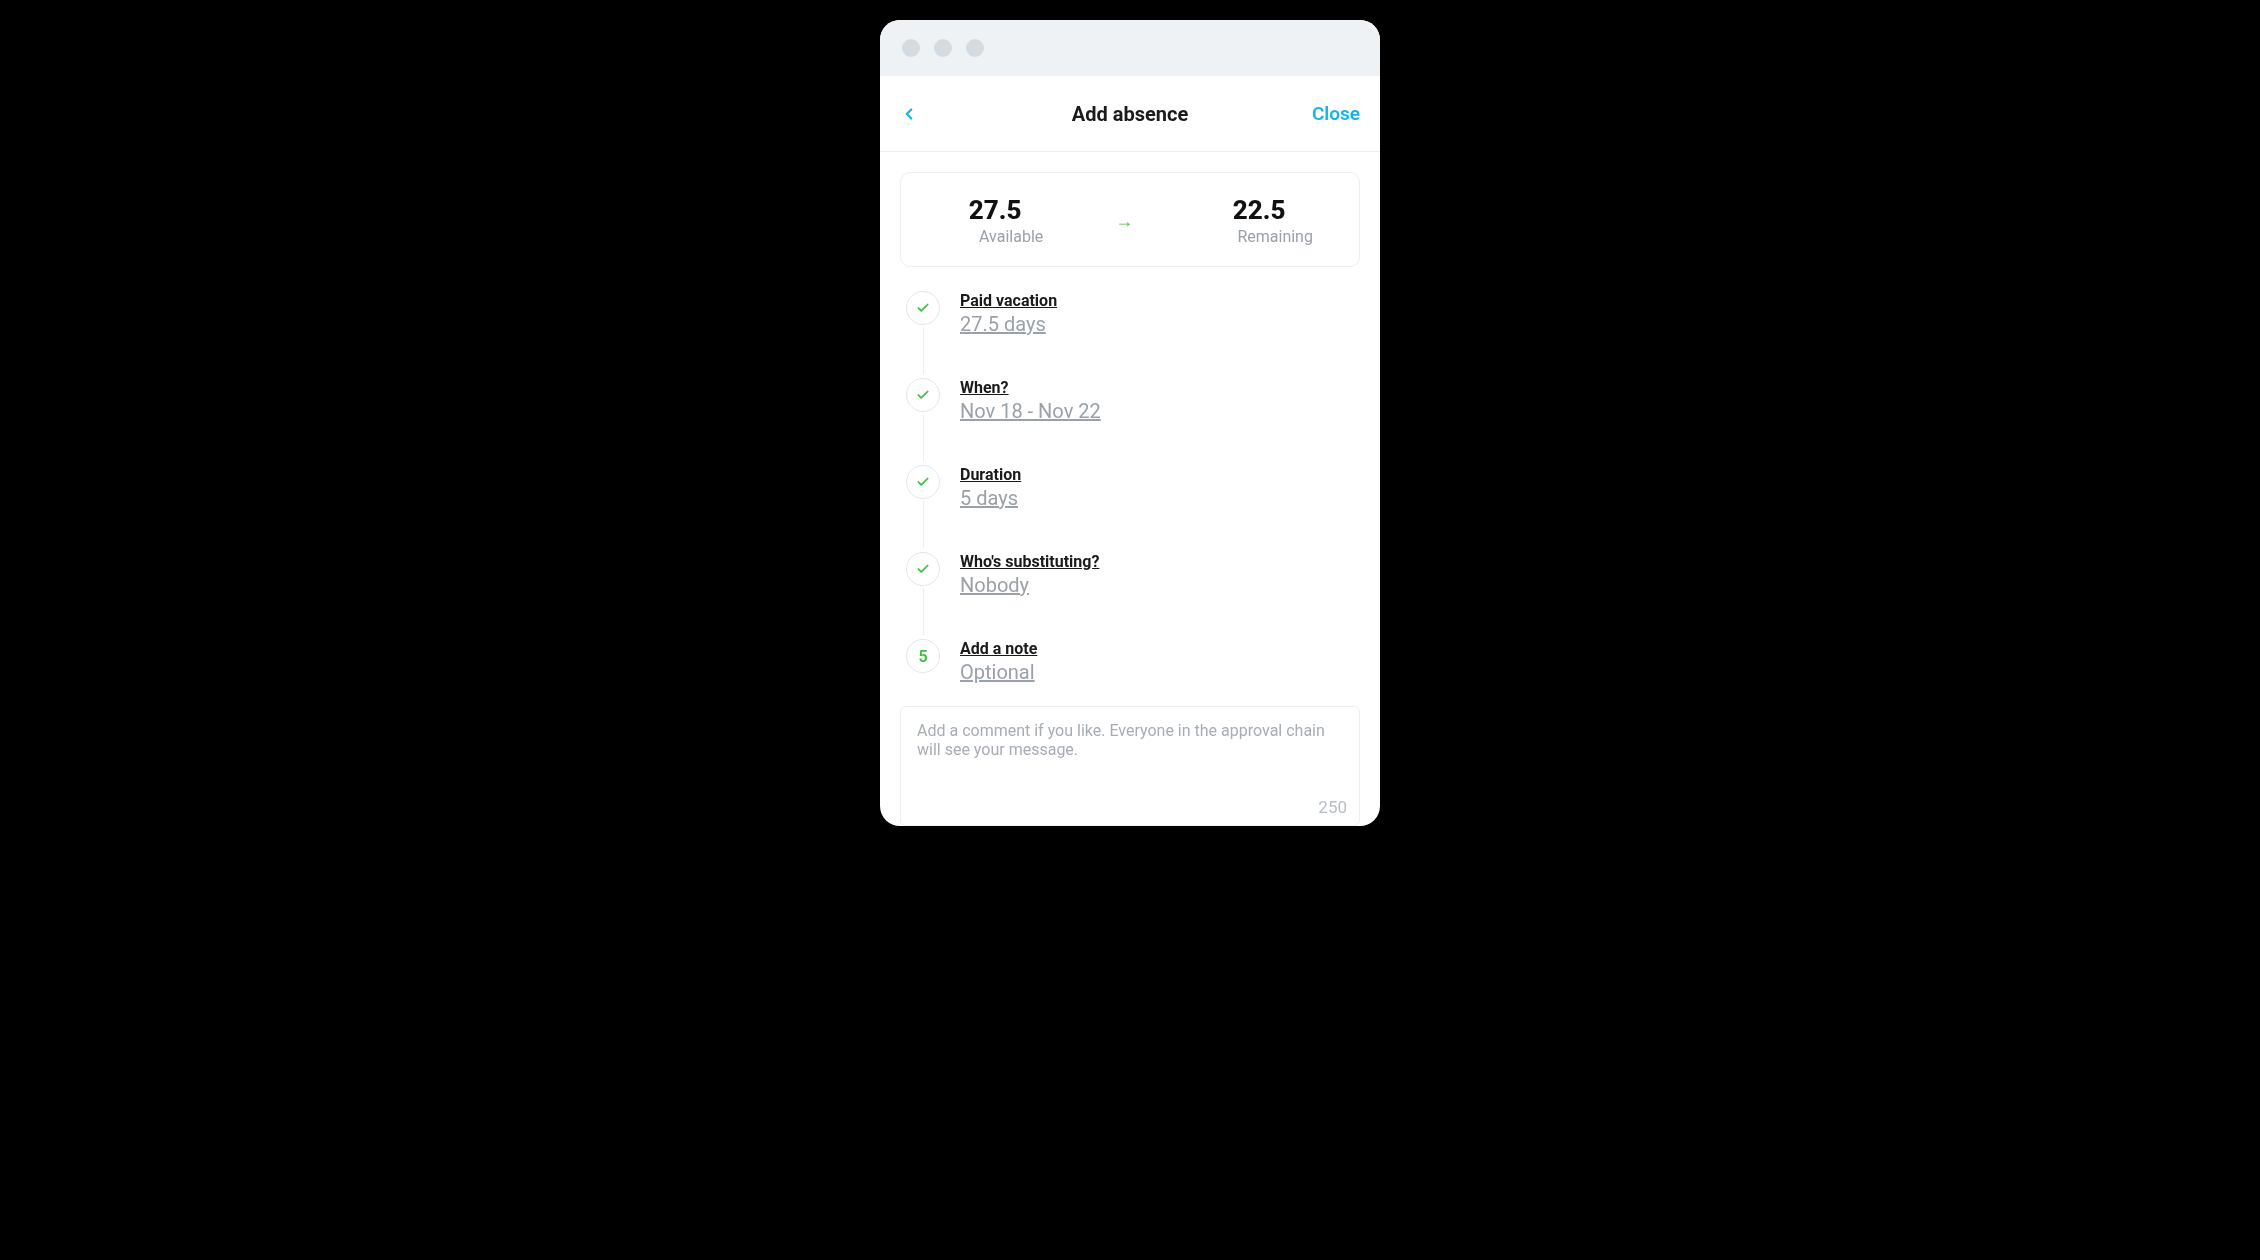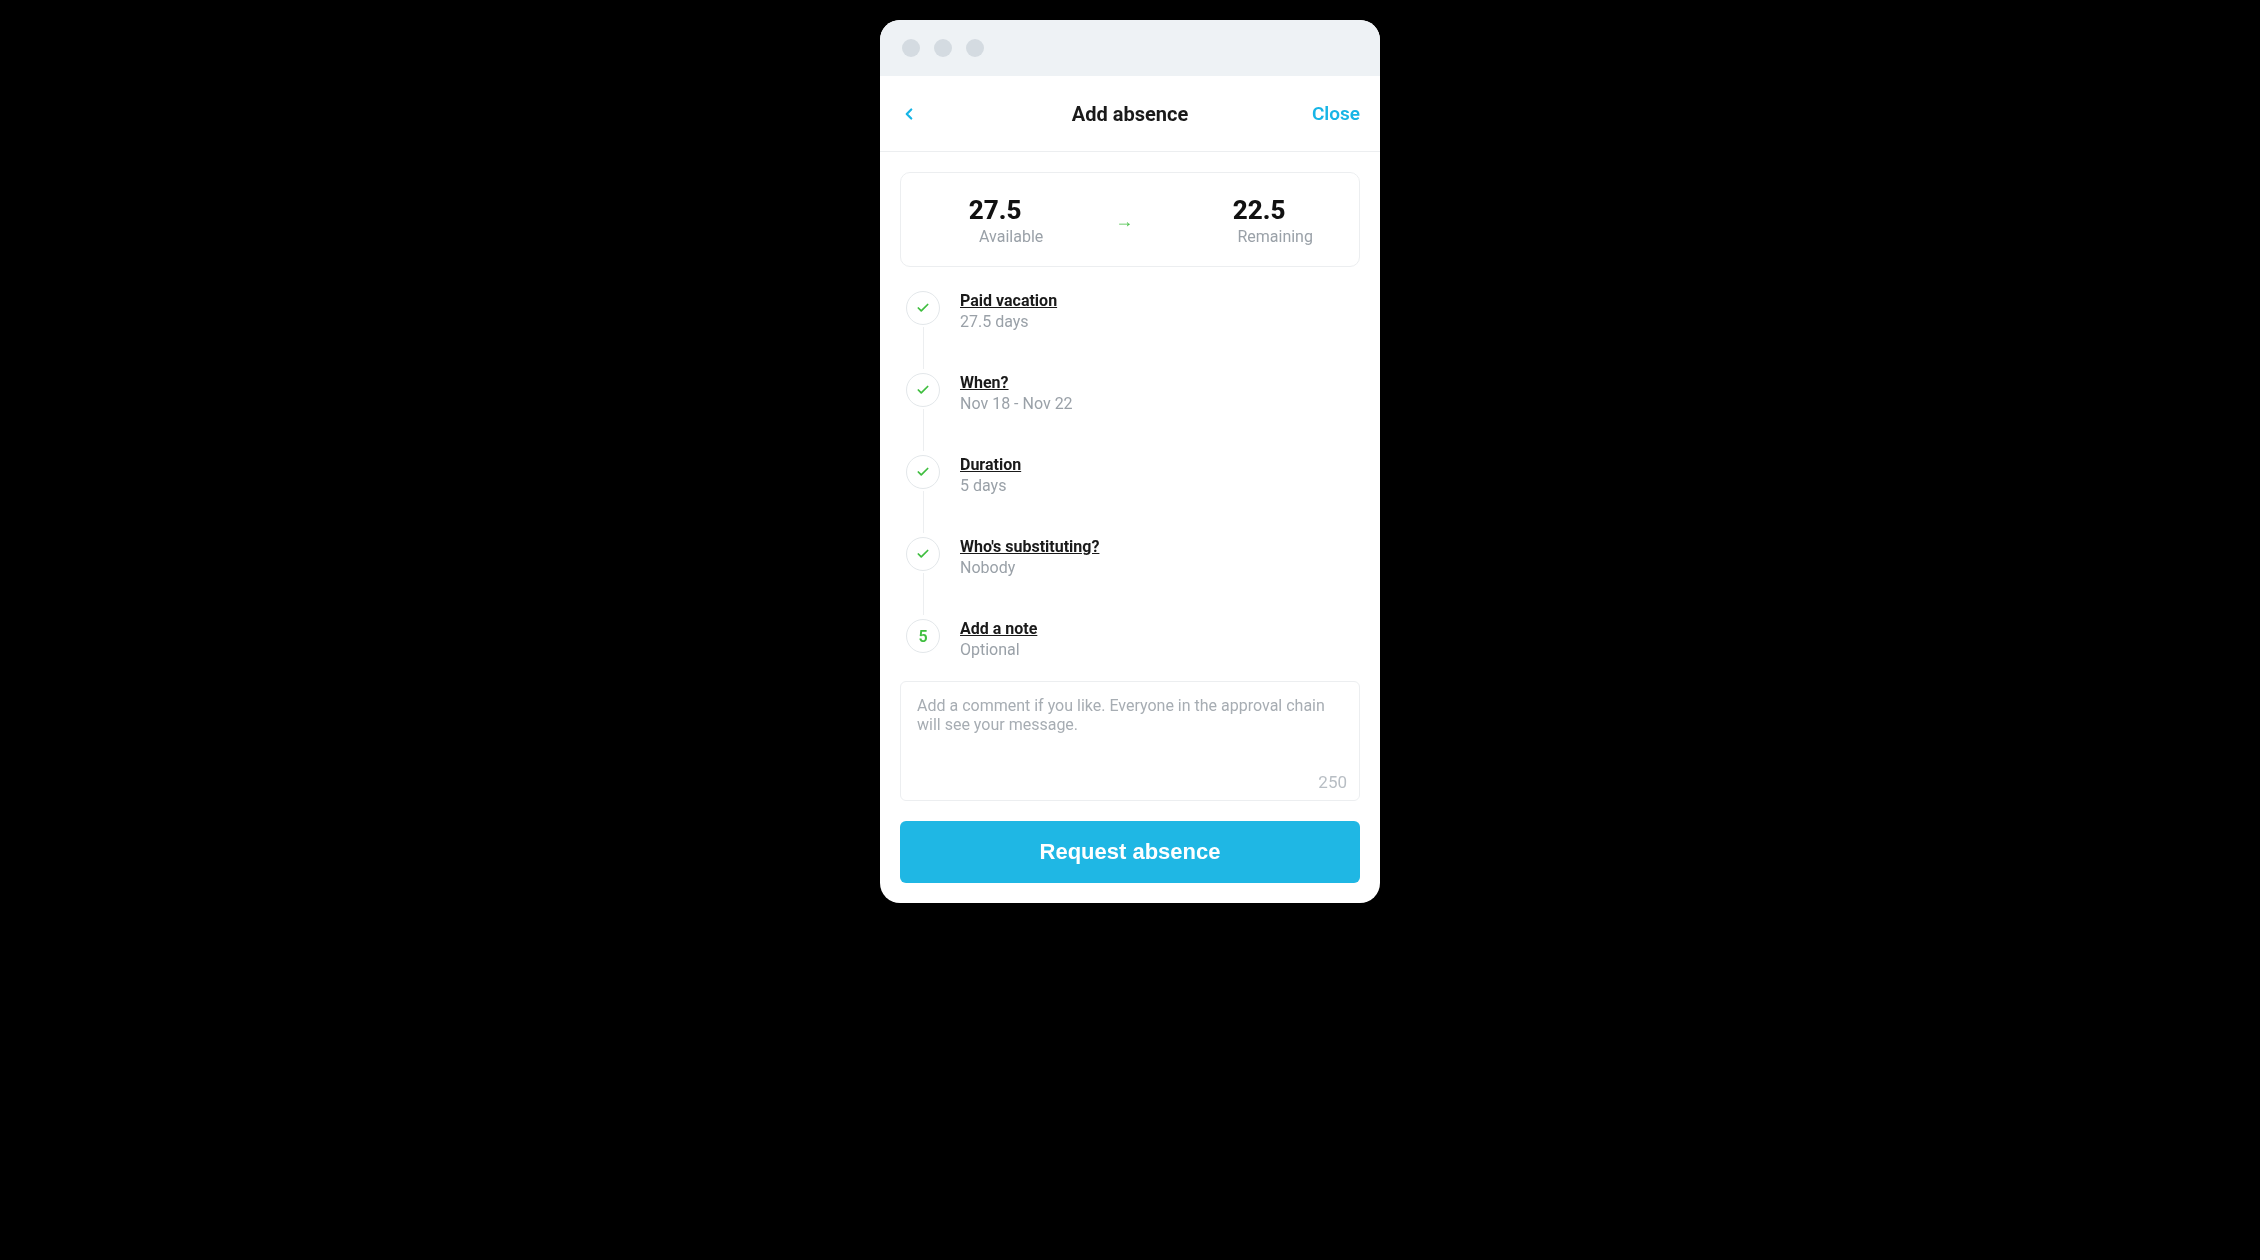--- a/index.html
+++ b/index.html
@@ -110,21 +110,21 @@
     display: flex; align-items: center; justify-content: center;
     color: #3fbe3f;
     font-size: 16px;
     font-weight: 600;
     background: #fff;
     flex-shrink: 0;
     z-index: 1;
   }
   .step-body { padding-top: 0px; }
   .step-title { font-weight: 700; font-size: 16px; color: #1a1a1a; text-decoration: underline; }
-  .step-sub { color: #9aa1a8; font-size: 16px; margin-top: 2px; }
+  .step-sub { color: #9aa1a8; font-size: 20px; margin-top: 2px; text-decoration: underline; }
   .note-box {
     border: 1px solid #eceef0;
     border-radius: 6px;
     padding: 14px 16px 8px 16px;
     position: relative;
     margin-top: 4px;
     min-height: 120px;
   }
   .note-box textarea {
     width: 100%;
@@ -255,17 +255,14 @@
 
     </div>
 
     <div class="note-box">
       <textarea placeholder="Add a comment if you like. Everyone in the approval chain will see your message." style=""></textarea>
       <div class="char-count">250</div>
     </div>
 
   </div>
 
-  <div class="footer">
-    <button class="cta">Request absence</button>
-  </div>
 
 </div>
 
 </body></html>

